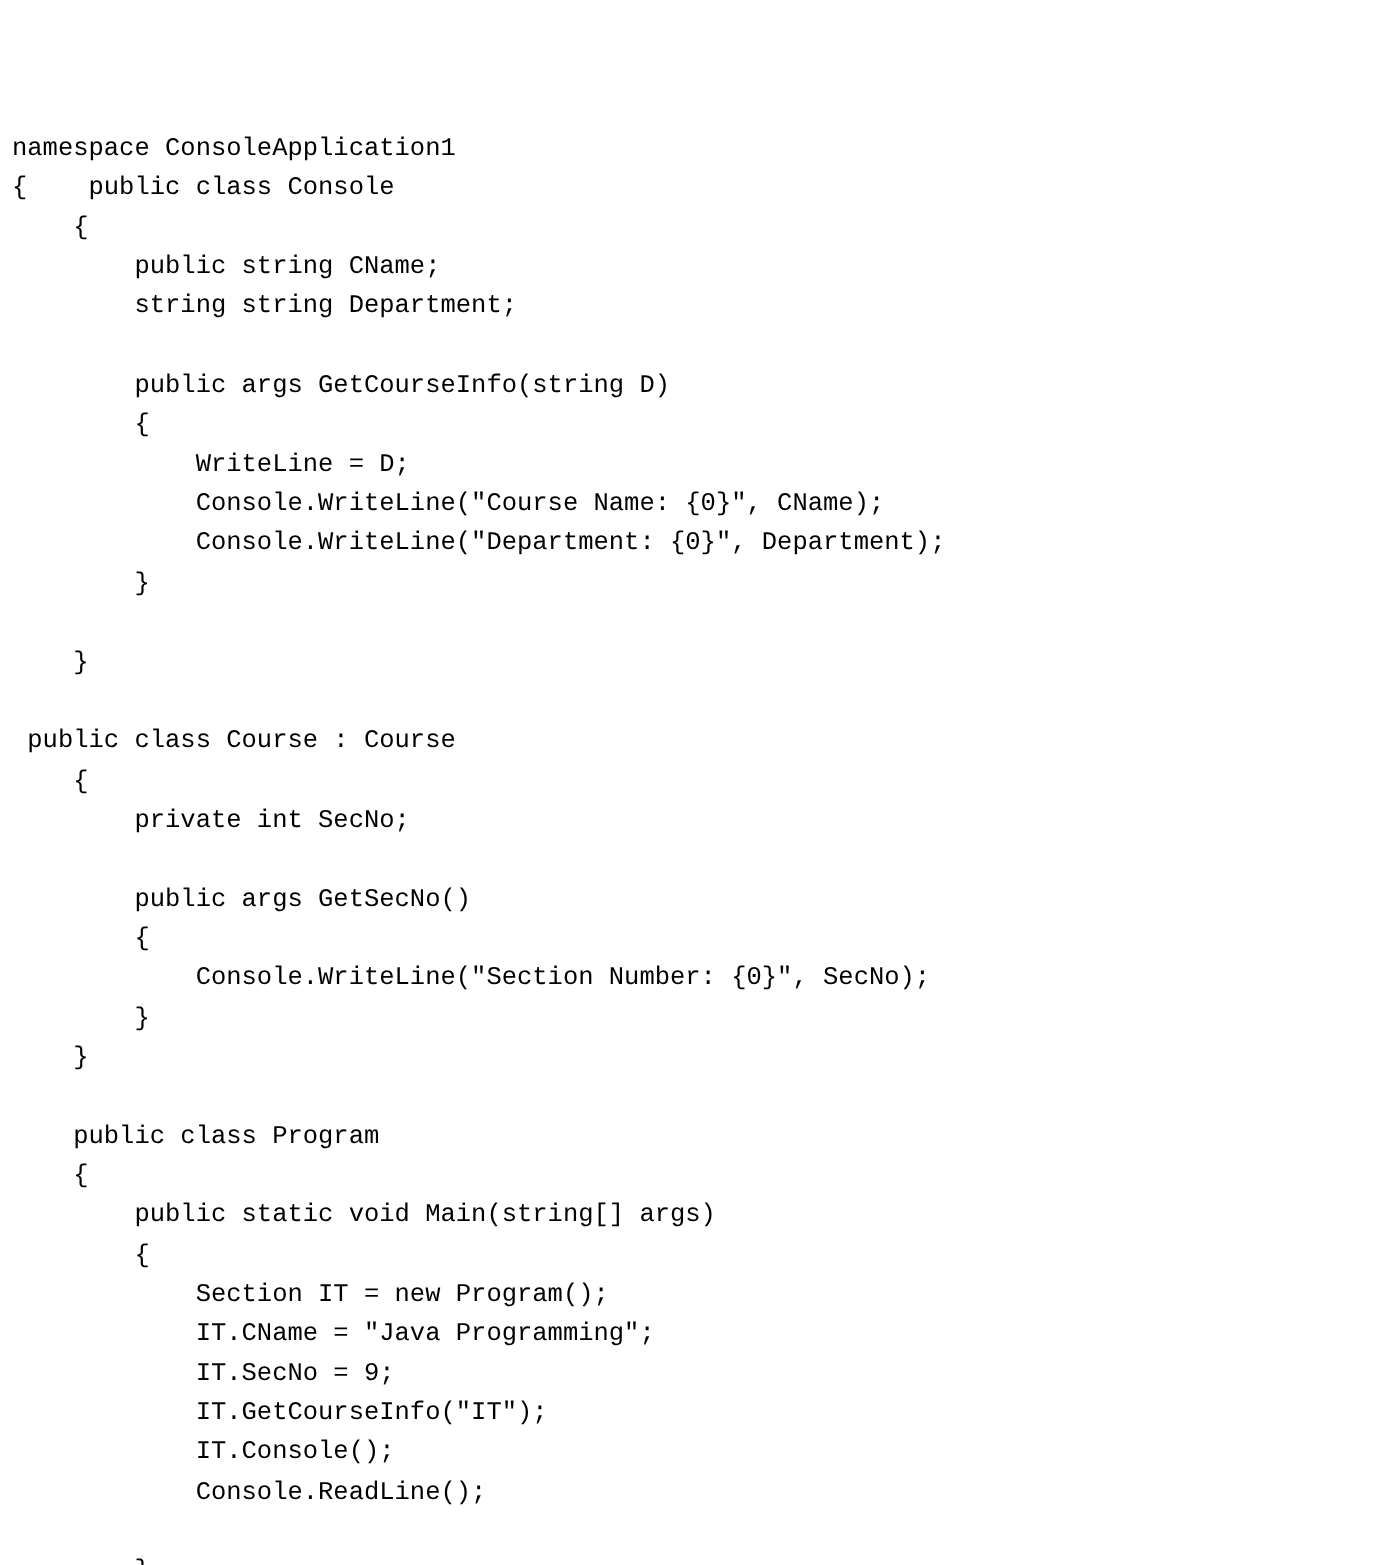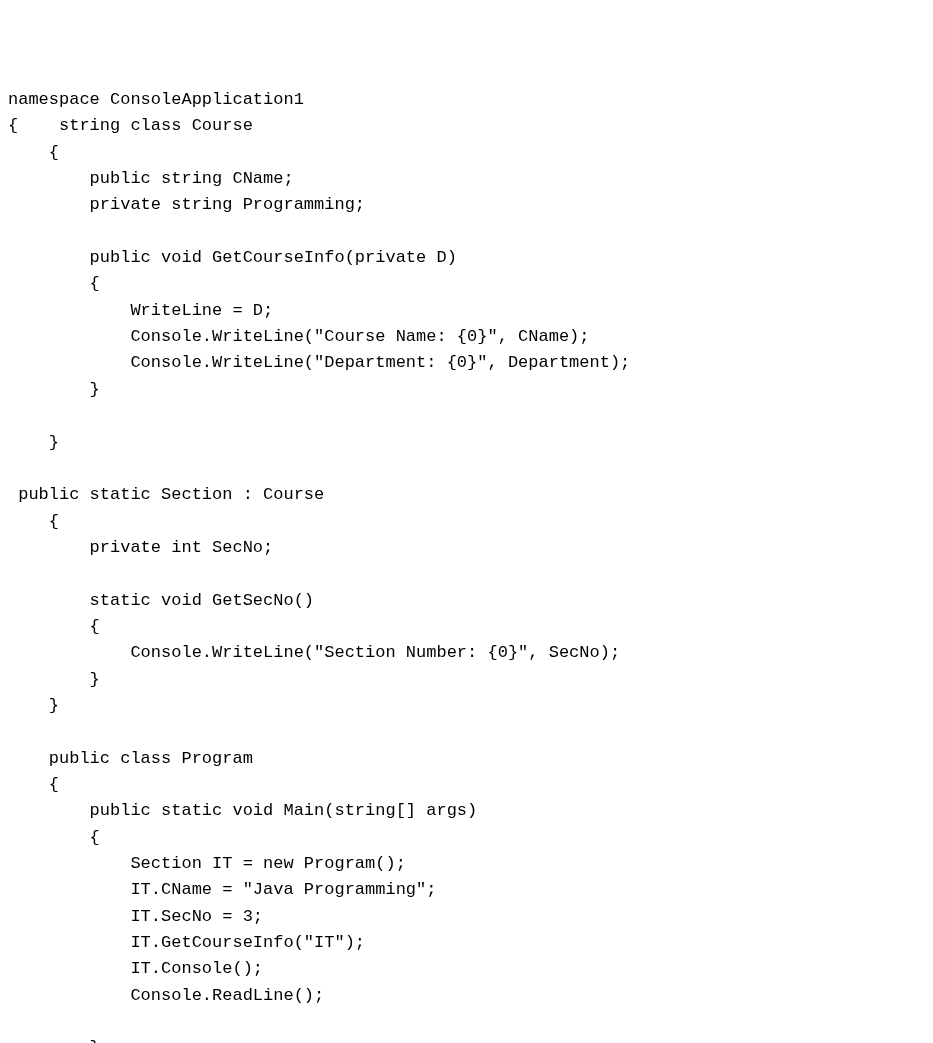--- a/index.html
+++ b/index.html
@@ -15,51 +15,51 @@
     .code-container {
       width: 933px;
       box-sizing: border-box;
     }
   </style>
 </head>
 <body>
 
 
 <div class="code-container"><span>namespace ConsoleApplication1</span>
-<span>{    string class Course</span>
+<span>{    public class Console</span>
 <span>    {</span>
 <span>        public string CName;</span>
-<span>        private string Programming;</span>
+<span>        string string Department;</span>
 <span></span>
-<span>        public void GetCourseInfo(private D)</span>
+<span>        public args GetCourseInfo(string D)</span>
 <span>        {</span>
 <span>            WriteLine = D;</span>
 <span>            Console.WriteLine("Course Name: {0}", CName);</span>
 <span>            Console.WriteLine("Department: {0}", Department);</span>
 <span>        }</span>
 <span></span>
 <span>    }</span>
 <span></span>
-<span> public static Section : Course</span>
+<span> public class Course : Course</span>
 <span>    {</span>
 <span>        private int SecNo;</span>
 <span></span>
-<span>        static void GetSecNo()</span>
+<span>        public args GetSecNo()</span>
 <span>        {</span>
 <span>            Console.WriteLine("Section Number: {0}", SecNo);</span>
 <span>        }</span>
 <span>    }</span>
 <span></span>
 <span>    public class Program</span>
 <span>    {</span>
 <span>        public static void Main(string[] args)</span>
 <span>        {</span>
 <span>            Section IT = new Program();</span>
 <span>            IT.CName = "Java Programming";</span>
-<span>            IT.SecNo = 3;</span>
+<span>            IT.SecNo = 9;</span>
 <span>            IT.GetCourseInfo("IT");</span>
 <span>            IT.Console();</span>
 <span>            Console.ReadLine();</span>
 <span></span>
 <span>        }</span>
 
 </div>
 
 
 

